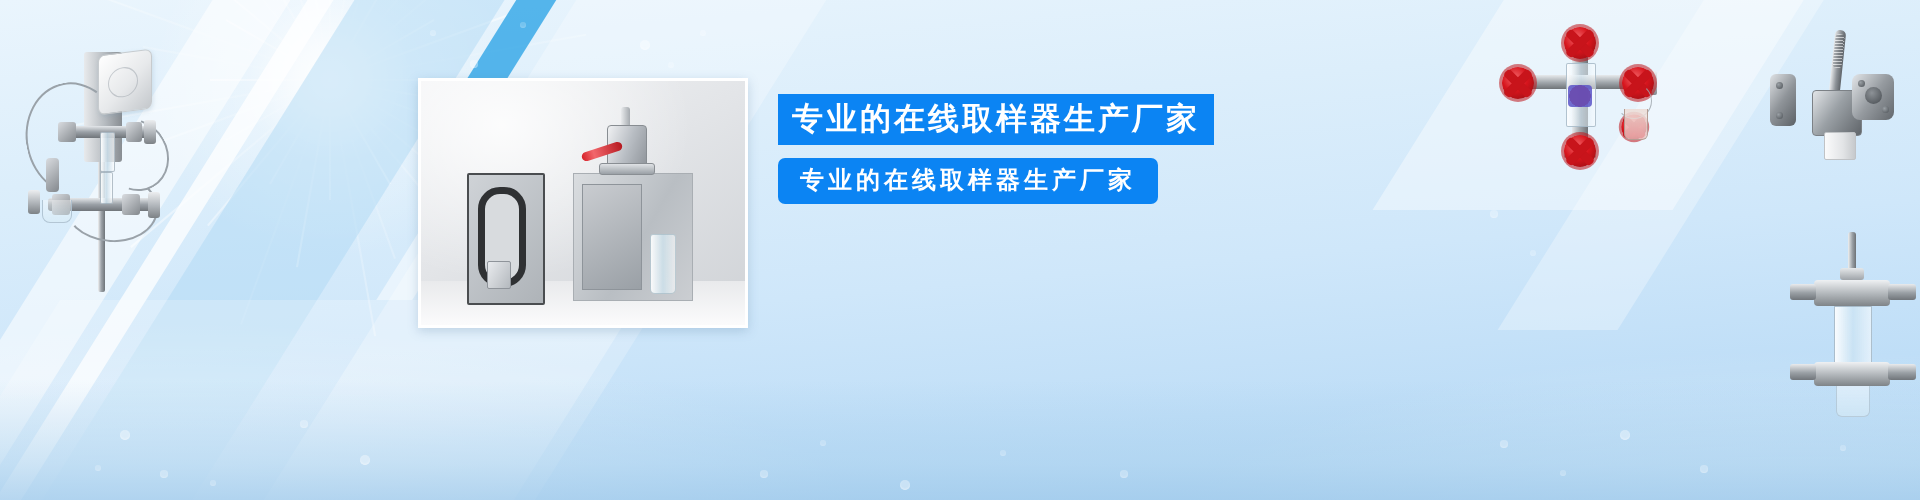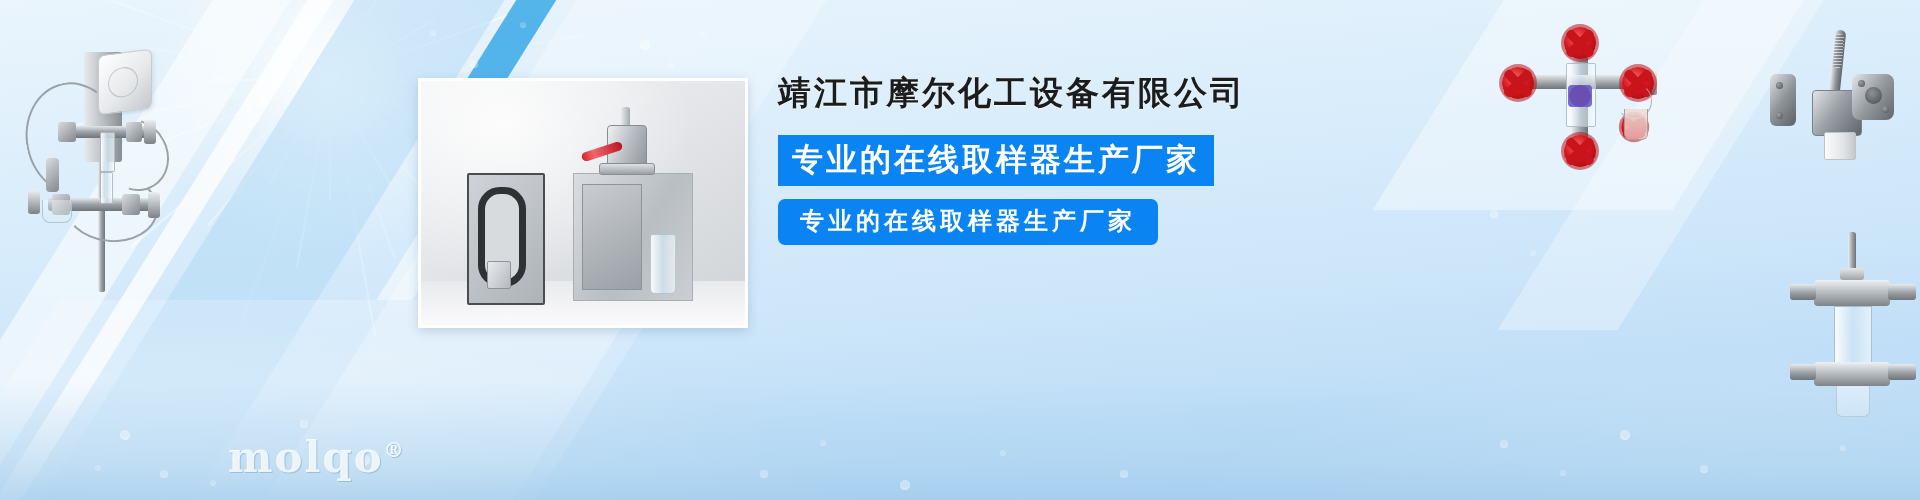--- a/index.html
+++ b/index.html
@@ -357,21 +357,20 @@
     </div>
     <div class="valvehead">
       <div class="vh-stem"></div>
       <div class="vh-body"></div>
       <div class="vh-flange"></div>
       <div class="vh-handle"></div>
     </div>
   </div>
 
   <div class="textblock">
-    <div class="company">靖江市摩尔化工设备有限公司</div>
 
     <div><span class="hl-bar">专业的在线取样器生产厂家</span></div>
 
 
     <div><span class="hl-pill">专业的在线取样器生产厂家</span></div>
 
   </div>
 
   <div class="prod" id="prod-cross">
     <div class="x-bar-v"></div>
@@ -410,17 +409,14 @@
     <div class="s-bodyT"></div>
     <div class="s-side" style="left:0px;top:52px;width:26px;height:16px;"></div>
     <div class="s-side" style="left:98px;top:52px;width:28px;height:16px;"></div>
     <div class="s-glass"></div>
     <div class="s-bodyB"></div>
     <div class="s-side" style="left:0px;top:132px;width:26px;height:16px;"></div>
     <div class="s-side" style="left:98px;top:132px;width:28px;height:16px;"></div>
     <div class="s-foot"></div>
   </div>
 
-  <div class="watermark">
-    <span>molqo</span><sup>®</sup>
-  </div>
 
 </div>
 
 </body></html>

